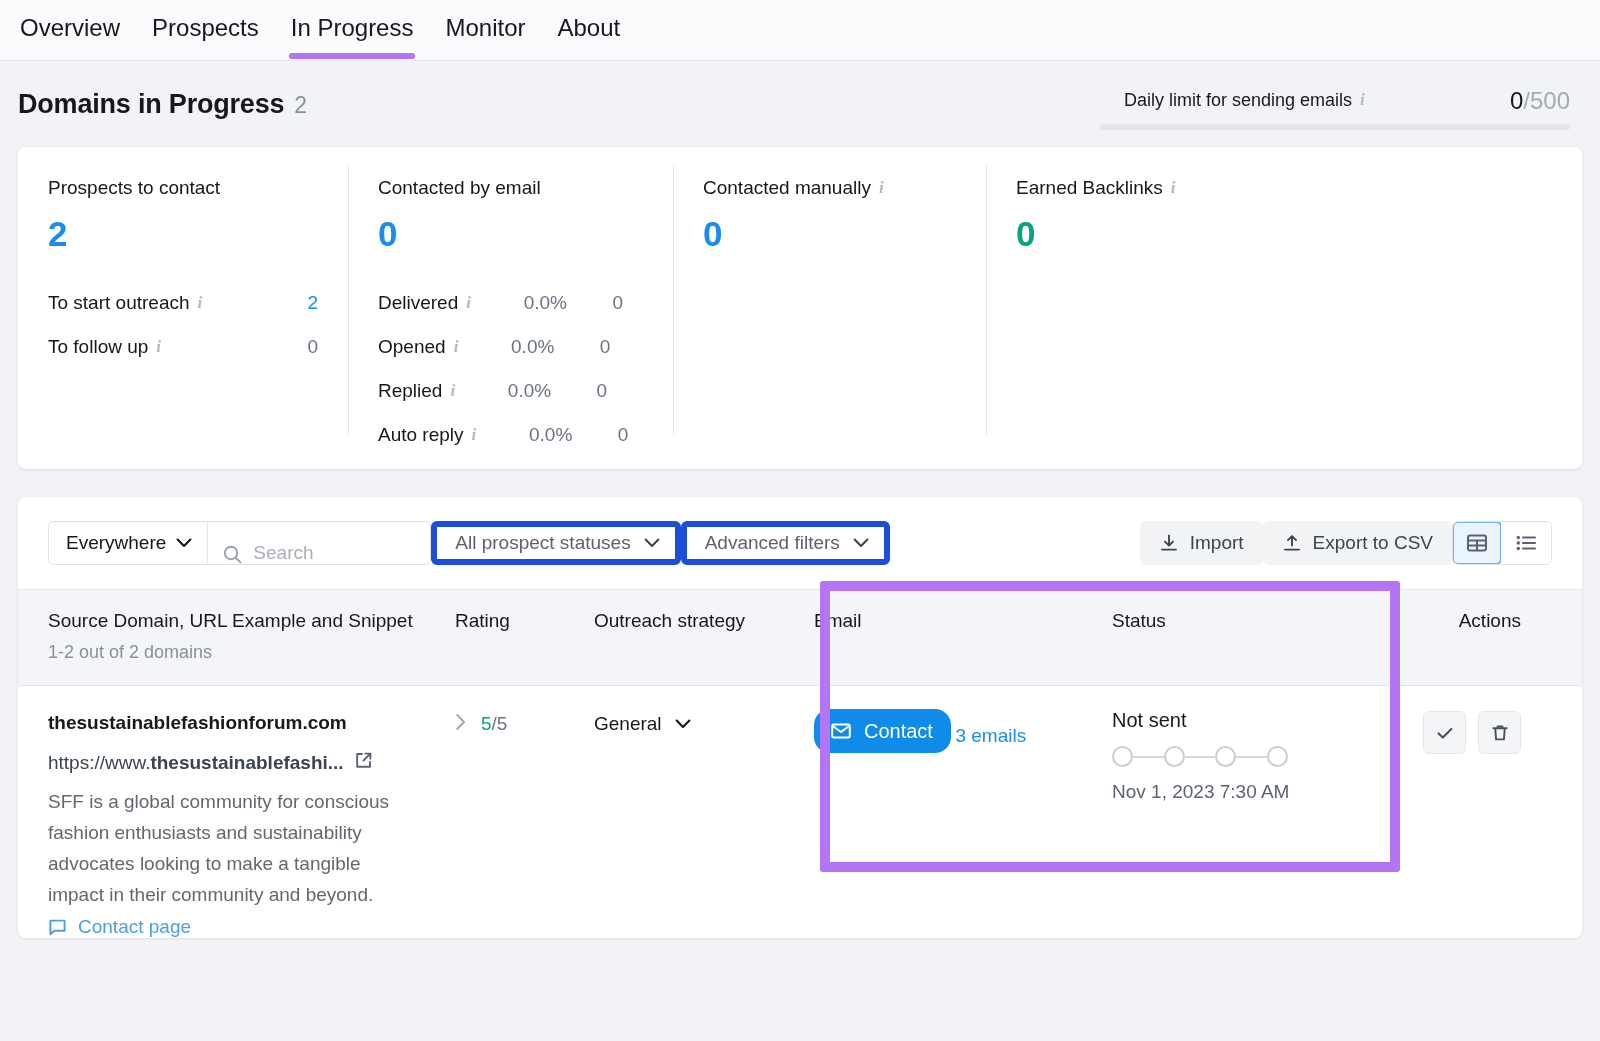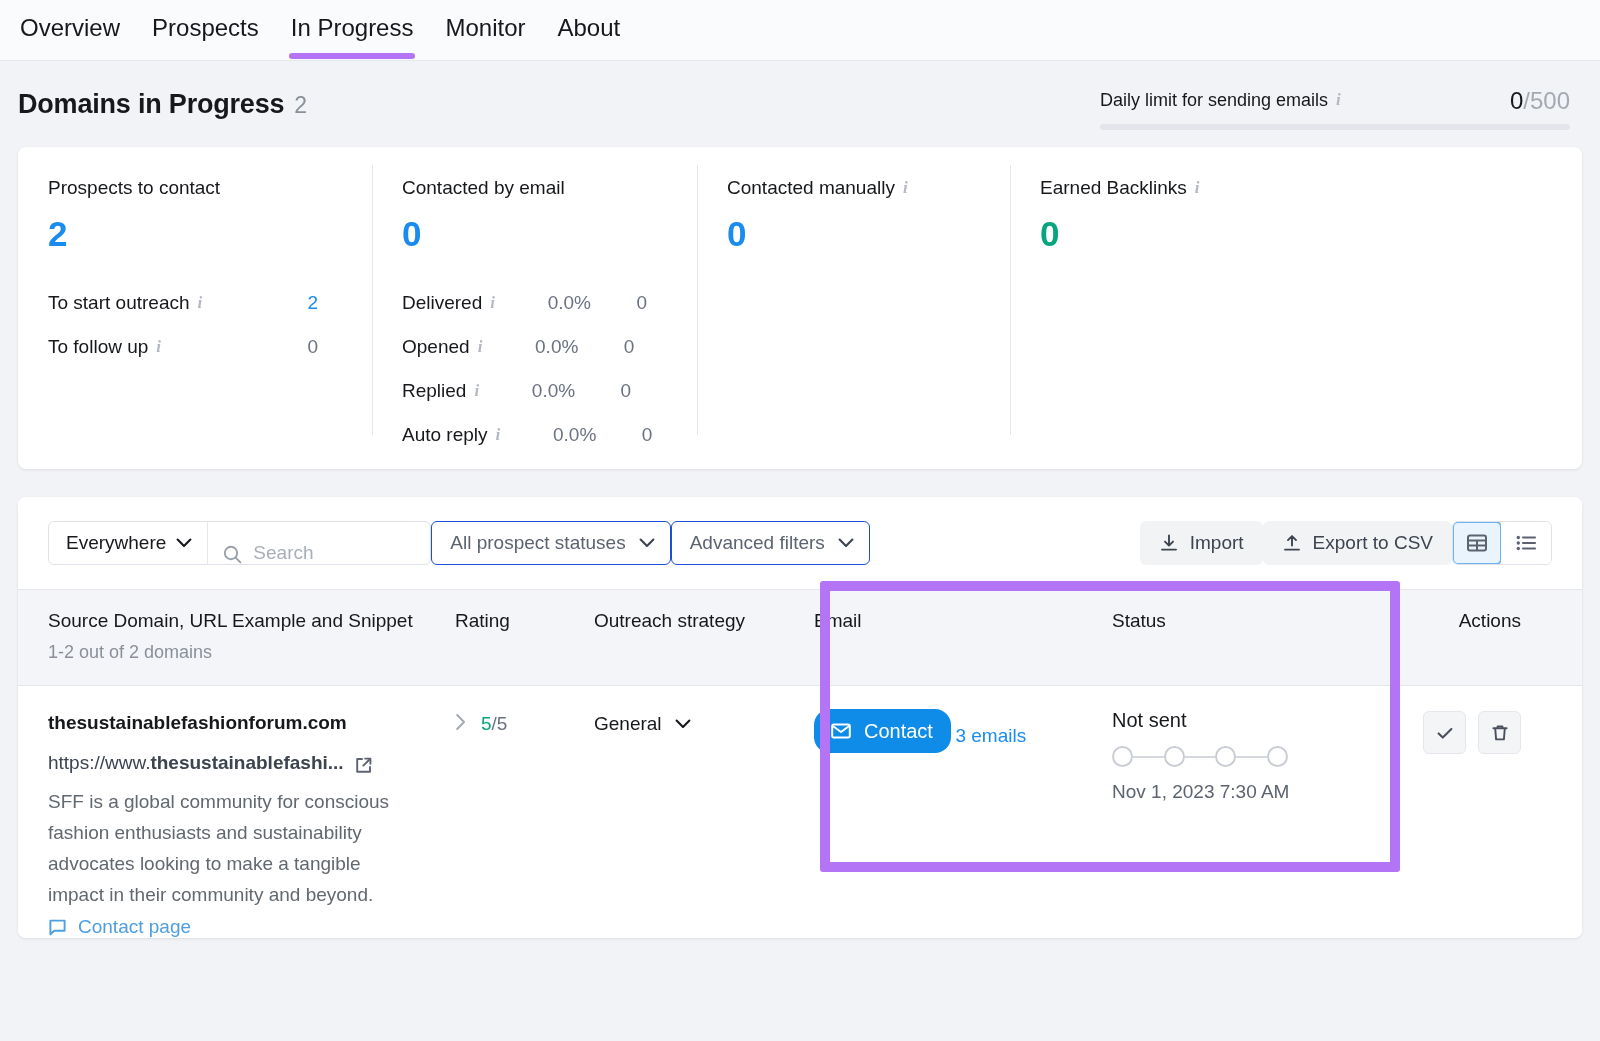--- a/index.html
+++ b/index.html
@@ -63,20 +63,21 @@
     margin-left: auto;
     width: 470px;
     padding-top: 8px;
   }
   .limitrow {
     display: flex;
     align-items: center;
     font-size: 18px;
     color: #16181c;
     white-space: nowrap;
+    margin-left: 24px;
   }
   .limit-val { margin-left: auto; font-size: 24px; }
   .limit-val .muted { color: #a4a9b2; }
   .limitbar {
     margin-top: 9px;
     height: 6px;
     border-radius: 3px;
     background: #e3e5ea;
     width: 100%;
   }
@@ -114,21 +115,21 @@
     flex: 0 0 auto;
   }
   .statcol + .statcol::before {
     content: "";
     position: absolute;
     left: 0; top: -12px;
     width: 1px; height: 270px;
     background: #e5e7ec;
   }
   .col1 { width: 330px; }
-  .col2 { width: 325px; margin-left: 24px; }
+  .col2 { width: 325px; }
   .col3 { width: 313px; }
   .col4 { width: 330px; }
 
   .statlabel {
     font-size: 19px;
     color: #16181c;
     display: flex;
     align-items: center;
     white-space: nowrap;
   }
@@ -207,21 +208,21 @@
     gap: 11px;
     padding: 0 14px 0 15px;
     width: 222px;
     height: 100%;
     cursor: text;
   }
   .searchph { font-size: 19px; color: #a9aeb7; }
 
   .pillbtn {
     height: 44px;
-    border: 1px solid #1d4ed8;
+    border: 6px solid #1d4ed8;
     border-radius: 6px;
     background: #fff;
     display: flex;
     align-items: center;
     gap: 13px;
     padding: 0 15px 0 18px;
     font-size: 19px;
     color: #5c6370;
     cursor: pointer;
     white-space: nowrap;
@@ -303,21 +304,21 @@
     font-size: 19px;
     font-weight: bold;
     color: #16181c;
     line-height: 28px;
   }
   .domurl {
     margin-top: 14px;
     font-size: 19px;
     color: #3c4450;
     display: flex;
-    align-items: flex-end;
+    align-items: flex-start;
     gap: 10px;
     line-height: 24px;
   }
   .domurl b { font-weight: bold; }
   .snippet {
     margin-top: 11px;
     font-size: 19px;
     line-height: 31px;
     color: #62686f;
     width: 360px;

